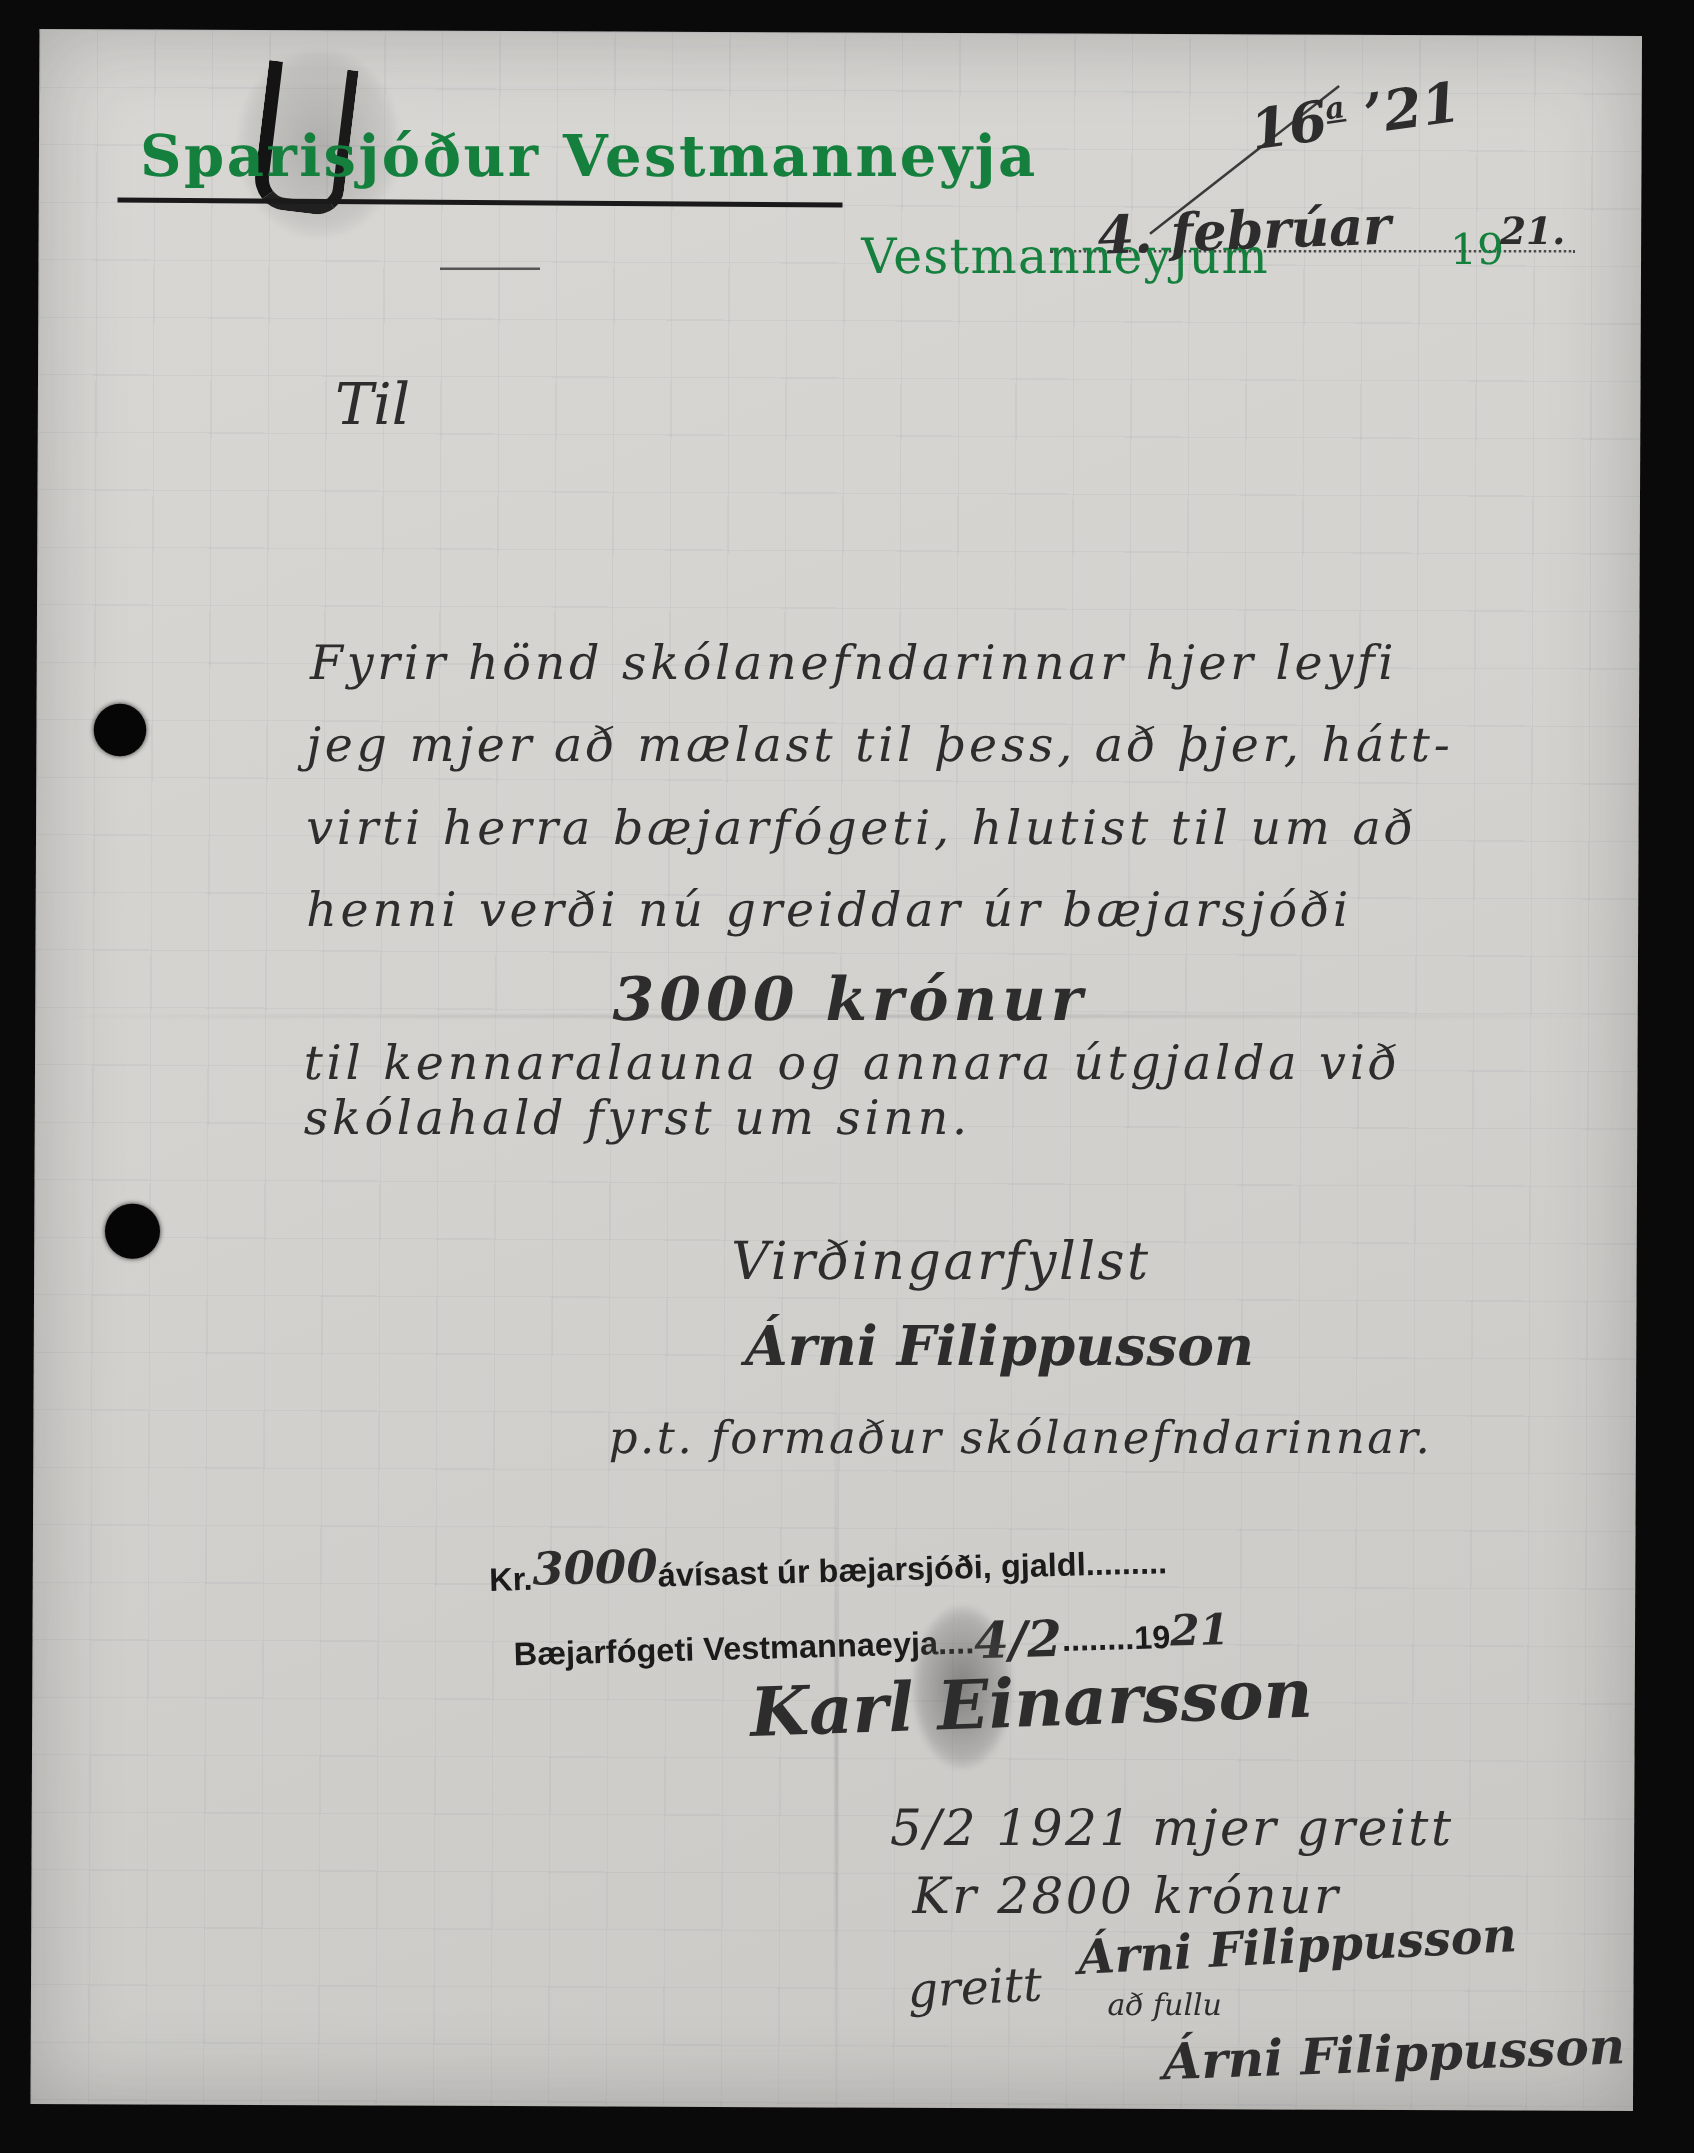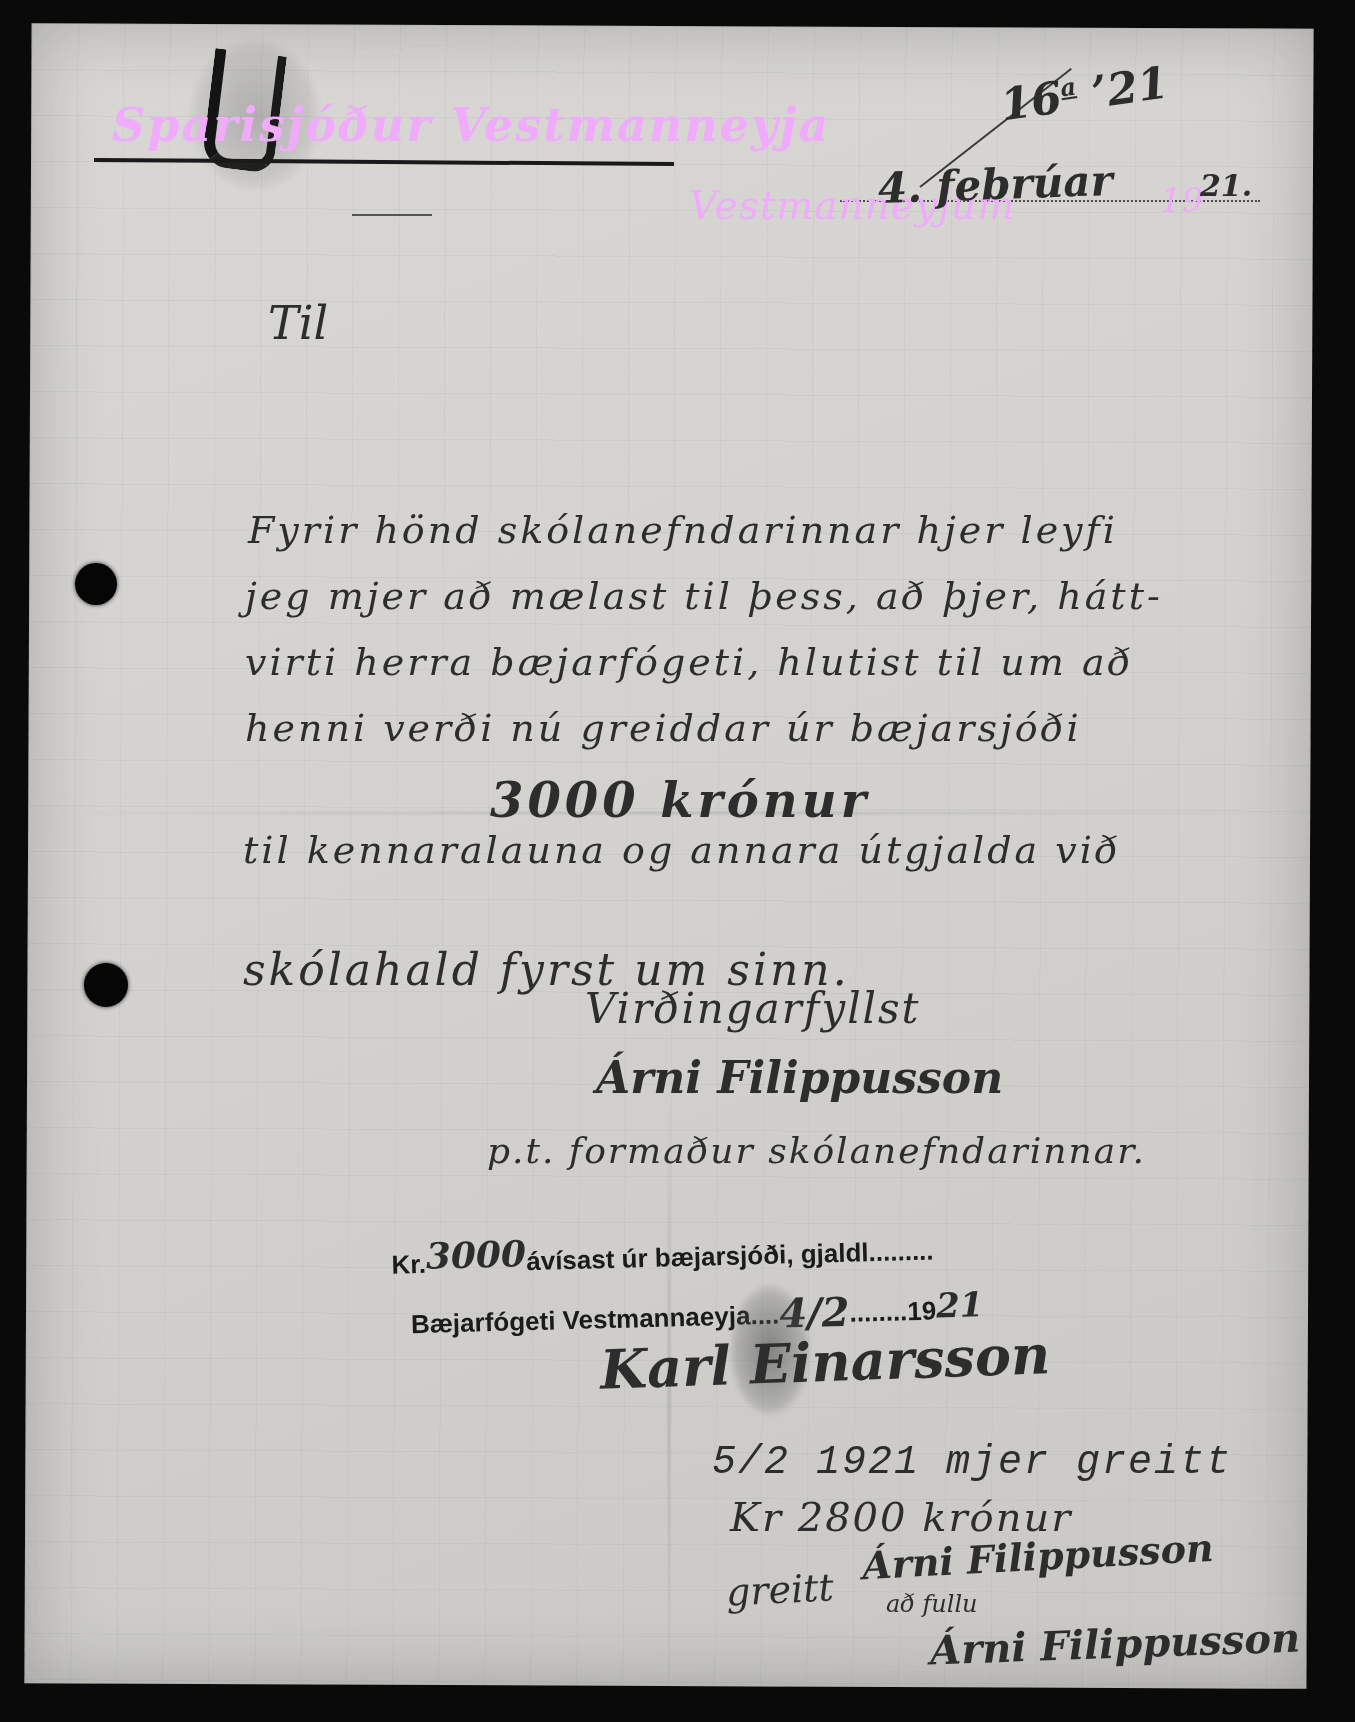--- a/index.html
+++ b/index.html
@@ -12,21 +12,21 @@
     position:absolute;left:28px;top:26px;width:1282px;height:1660px;
     background:
       repeating-linear-gradient(to right, rgba(150,160,168,0.14) 0 1px, transparent 1px 46px),
       repeating-linear-gradient(to bottom, rgba(150,160,168,0.14) 0 1px, transparent 1px 46px),
       linear-gradient(160deg,#d8d7d4 0%,#d3d2cf 45%,#c9c8c5 100%);
     box-shadow:inset 0 0 70px rgba(40,40,40,0.25);
     transform:rotate(0.25deg);
   }
   .hole{position:absolute;background:#060606;border-radius:50%;box-shadow:0 0 4px rgba(0,0,0,0.8);}
   .hand{font-style:italic;color:#2d2d2d;white-space:nowrap;position:absolute;}
-  .printedscript{font-style:italic;color:#f0abfc;white-space:nowrap;position:absolute;}
+  .printedscript{color:#15803d;white-space:nowrap;position:absolute;}
   .stampline{font-family:"Liberation Sans", sans-serif;font-weight:bold;color:#1b1b1b;white-space:nowrap;}
   .rule{position:absolute;background:#1a1a1a;}
   .dotted{position:absolute;border-bottom:2px dotted #4a4a4a;}
   .crease-v{position:absolute;width:2px;background:linear-gradient(to bottom,rgba(110,110,110,0),rgba(110,110,110,0.35),rgba(110,110,110,0));filter:blur(1px);}
   .crease-h{position:absolute;height:2px;background:linear-gradient(to right,rgba(120,120,120,0),rgba(120,120,120,0.35),rgba(120,120,120,0));filter:blur(1px);}
   .smudge{position:absolute;border-radius:50%;background:radial-gradient(ellipse at center,rgba(70,70,70,0.55),rgba(90,90,90,0.25) 60%,transparent 75%);filter:blur(2px);}
   .umark{
     position:absolute;left:208px;top:52px;width:52px;height:108px;
     border-left:11px solid #141414;border-right:9px solid #1a1a1a;border-bottom:10px solid #202020;
     border-bottom-left-radius:26px;border-bottom-right-radius:22px;
@@ -68,37 +68,37 @@
   <div class="hand" style="left:268px;top:296px;font-size:46px;">Til</div>
 
   <div class="hand" style="left:248px;top:508px;font-size:38px;letter-spacing:3px;">Fyrir hönd skólanefndarinnar hjer leyfi</div>
   <div class="hand" style="left:245px;top:574px;font-size:38px;letter-spacing:3px;text-align:center;">jeg mjer að mælast til þess, að þjer, hátt-</div>
   <div class="hand" style="left:245px;top:640px;font-size:38px;letter-spacing:3px;">virti herra bæjarfógeti, hlutist til um að</div>
   <div class="hand" style="left:245px;top:706px;font-size:38px;letter-spacing:3px;">henni verði nú greiddar úr bæjarsjóði</div>
 
   <div class="hand" style="left:490px;top:772px;font-size:48px;letter-spacing:4px;font-weight:bold;">3000 krónur</div>
 
   <div class="hand" style="left:243px;top:828px;font-size:38px;letter-spacing:3px;">til kennaralauna og annara útgjalda við</div>
-  <div class="hand" style="left:243px;top:944px;font-size:44px;letter-spacing:3px;">skólahald fyrst um sinn.</div>
+  <div class="hand" style="left:243px;top:872px;font-size:38px;letter-spacing:3px;">skólahald fyrst um sinn.</div>
 
   <div class="hand" style="left:585px;top:984px;font-size:42px;letter-spacing:2px;">Virðingarfyllst</div>
   <div class="hand" style="left:596px;top:1052px;font-size:44px;font-weight:bold;">Árni Filippusson</div>
   <div class="hand" style="left:487px;top:1130px;font-size:36px;letter-spacing:2px;">p.t. formaður skólanefndarinnar.</div>
 
   <div style="position:absolute;left:392px;top:1232px;transform:rotate(-1.5deg);">
     <div class="stampline" style="font-size:26px;">
       <span>Kr.</span><span class="hand" style="position:relative;display:inline-block;top:-4px;font-size:36px;font-family:'DejaVu Serif',serif;font-weight:bold;">3000</span><span>ávísast úr bæjarsjóði, gjaldl.........</span>
     </div>
     <div class="stampline" style="font-size:26px;margin-top:14px;margin-left:18px;">
       <span>Bæjarfógeti Vestmannaeyja</span><span>....</span><span class="hand" style="position:relative;display:inline-block;top:4px;font-size:40px;font-family:'DejaVu Serif',serif;font-weight:bold;">4/2</span><span>........</span><span>19</span><span class="hand" style="position:relative;display:inline-block;top:-2px;font-size:34px;font-family:'DejaVu Serif',serif;">21</span>
     </div>
   </div>
 
   <div class="smudge" style="left:730px;top:1285px;width:80px;height:130px;"></div>
   <div class="hand" style="left:600px;top:1330px;font-size:54px;font-weight:bold;transform:rotate(-2deg);">Karl Einarsson</div>
 
-  <div class="hand" style="left:712px;top:1440px;font-size:40px;letter-spacing:2px;font-family:Liberation Mono, monospace;">5/2 1921 mjer greitt</div>
+  <div class="hand" style="left:712px;top:1440px;font-size:40px;letter-spacing:2px;">5/2 1921 mjer greitt</div>
   <div class="hand" style="left:730px;top:1494px;font-size:40px;letter-spacing:2px;">Kr 2800 krónur</div>
   <div class="hand" style="left:862px;top:1534px;font-size:38px;font-weight:bold;transform:rotate(-3deg);">Árni Filippusson</div>
   <div class="hand" style="left:726px;top:1568px;font-size:38px;transform:rotate(-3deg);">greitt</div>
   <div class="hand" style="left:886px;top:1590px;font-size:24px;">að fullu</div>
   <div class="hand" style="left:930px;top:1620px;font-size:40px;font-weight:bold;transform:rotate(-2deg);">Árni Filippusson</div>
 </div>
 
 </body></html>

